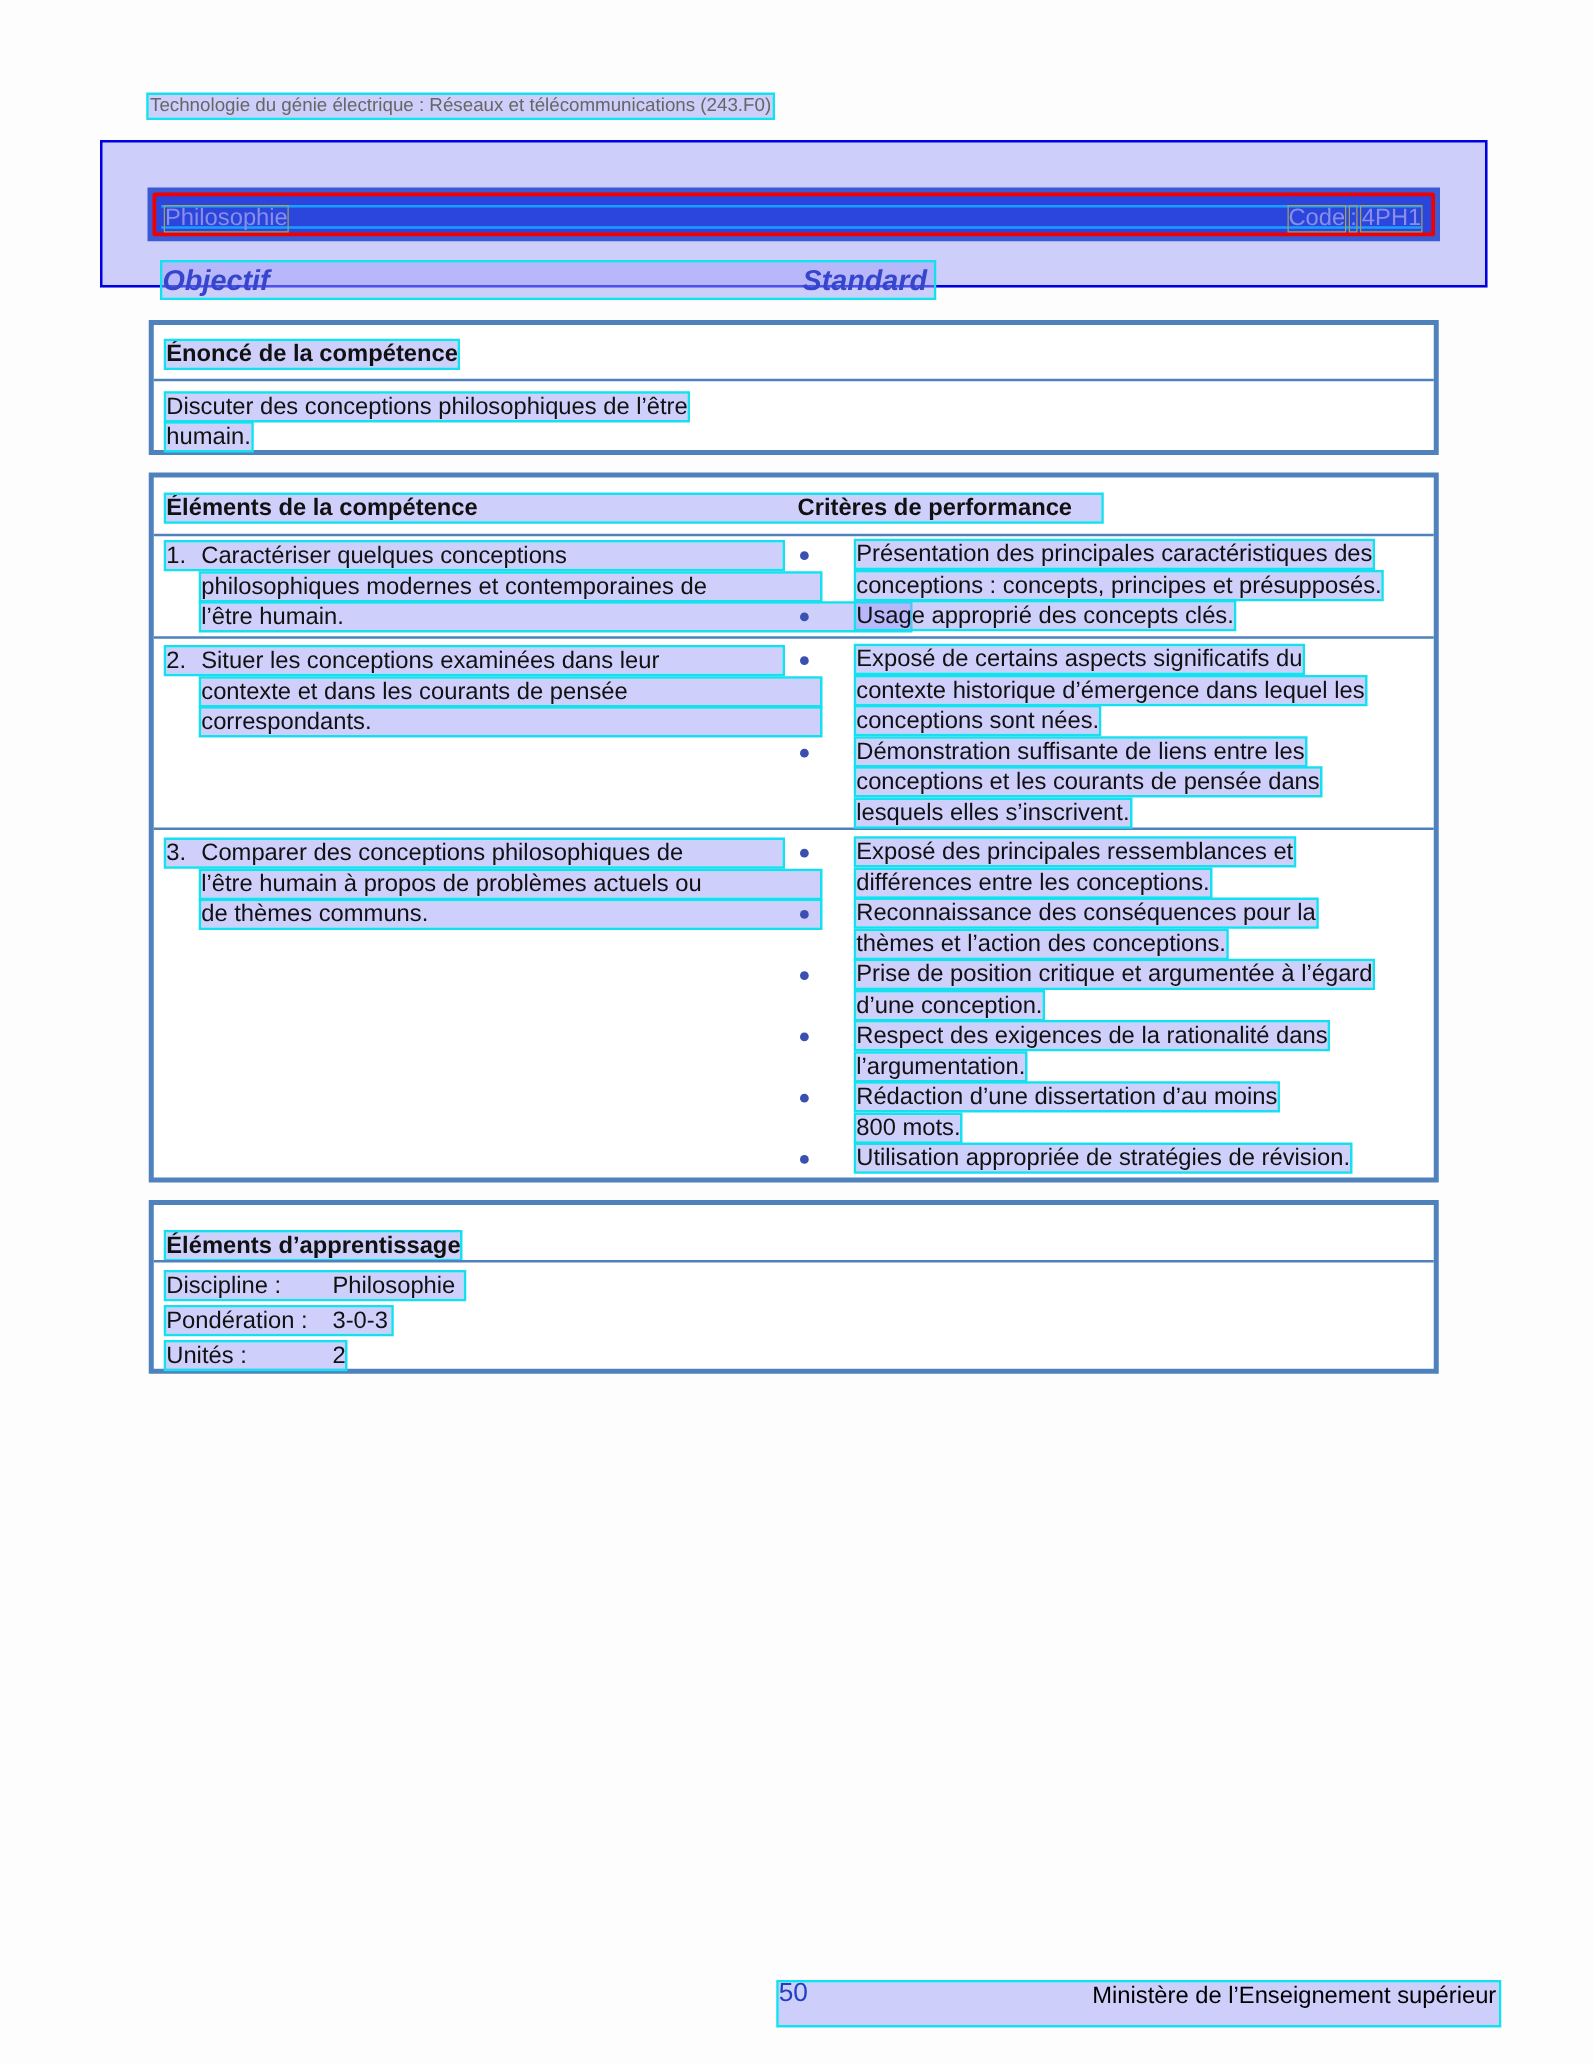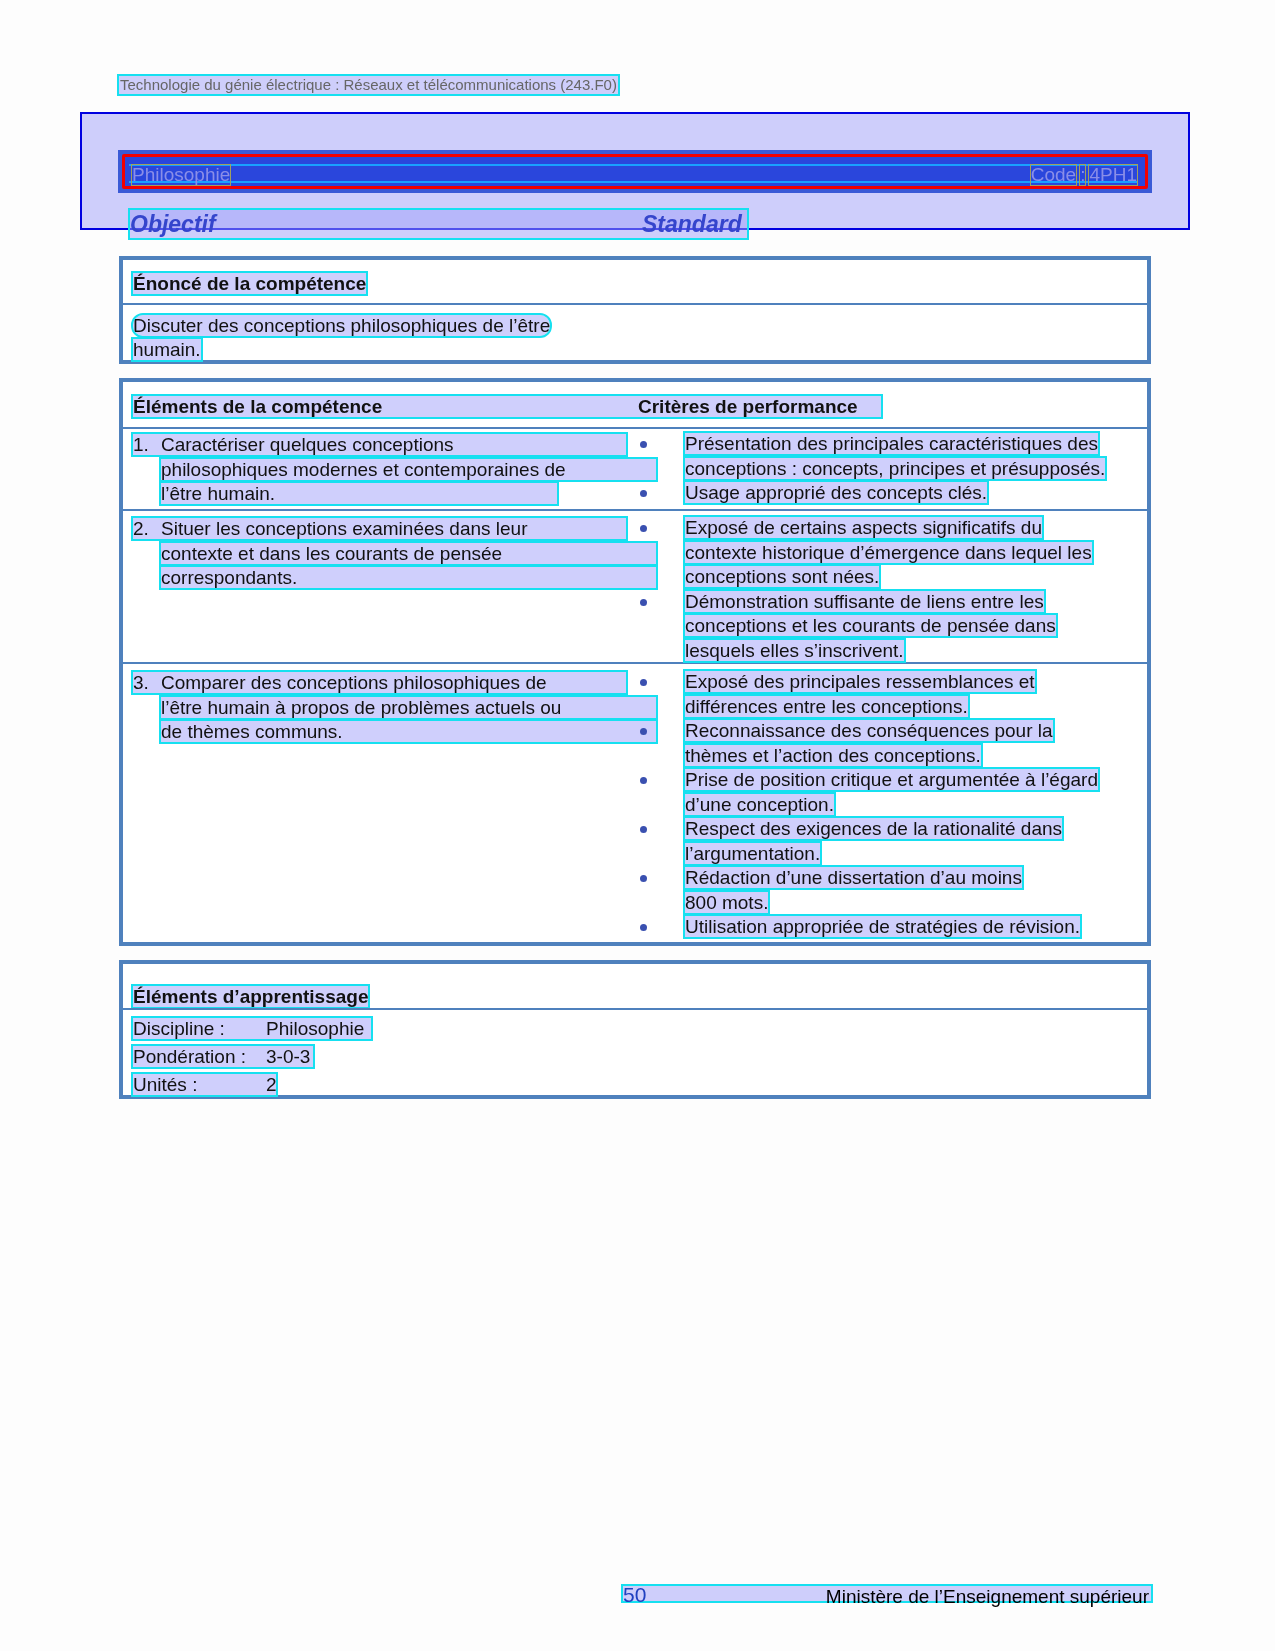--- a/index.html
+++ b/index.html
@@ -15,21 +15,21 @@
   #course-name { position:absolute; left:7px; top:8px; font-size:19px; color:#8a8ee8; line-height:20px; outline:1px solid #a0a060; }
   #code-group { position:absolute; right:8px; top:8px; font-size:19px; color:#8a8ee8; line-height:20px; display:flex; gap:4px; }
   #code-group span { outline:1px solid #a0a060; }
   #obj-std-row { left:130px; top:210px; width:617px; height:28px; font-size:23px; font-weight:bold; font-style:italic; color:#3545cc; line-height:28px; }
   #obj-std-row .std { position:absolute; left:512px; top:0; }
   .box { position:absolute; left:119px; width:1032px; border:4px solid #4f81bd; box-sizing:border-box; background:#fff; }
   .box .sec-head { font-weight:bold; font-size:19px; }
   .sep { position:absolute; left:0; right:0; border-top:2px solid #4f81bd; }
   .txt { position:absolute; font-size:19px; line-height:21px; white-space:nowrap; }
   .bullet { position:absolute; width:7px; height:7px; border-radius:50%; background:#3a50b0; }
-  #footer-row { left:623px; top:1586px; width:528px; height:15px; }
+  #footer-row { left:623px; top:1586px; width:528px; height:34px;padding-left:48px; }
   #footer-ministry { position:absolute; right:2px; top:0; font-size:19px; color:#000000; line-height:21px; }
 </style>
 </head>
 <body>
 
 <div id="running-head" class="abs hl">Technologie du génie électrique : Réseaux et télécommunications (243.F0)</div>
 
 <div id="objective-band" class="abs"></div>
 
 <div id="title-bar" class="abs">
@@ -45,36 +45,36 @@
 </div>
 
 <div id="obj-std-row" class="abs hl">
   <span>Objectif</span>
   <span class="std">Standard</span>
 </div>
 
 <div class="box" style="top:256px;height:108px;">
   <div class="txt sec-head hl" style="left:10px;top:13px;">Énoncé de la compétence</div>
   <div class="sep" style="top:43px;"></div>
-  <div class="txt hl" style="left:10px;top:55px;border-radius:10px;">Discuter des conceptions philosophiques de l’être</div>
+  <div class="txt hl" style="left:10px;top:55px;">Discuter des conceptions philosophiques de l’être</div>
   <div class="txt hl" style="left:10px;top:79px;">humain.</div>
 </div>
 
 <div class="box" id="elements-box" style="top:378px;height:568px;">
   <div class="txt sec-head hl" style="left:10px;top:14px;width:748px;">
     <span>Éléments de la compétence</span>
     <span style="position:absolute;left:505px;">Critères de performance</span>
   </div>
   <div class="sep" style="top:45px;"></div>
   <div id="rows-layer">
       <div class="sep" style="top: 127px;"></div>
       <div class="sep" style="top: 280px;"></div>
       <div class="txt hl" style="top: 52px; left: 10px; width: 493px;"><span>1.</span><span style="position: absolute; left: 28px;">Caractériser quelques conceptions</span></div>
       <div class="txt hl" style="top: 76.5px; left: 38px; width: 495px;">philosophiques modernes et contemporaines de</div>
-      <div class="txt hl" style="top: 101px; left: 38px; width: 396px;">l’être humain.</div>
+      <div class="txt hl" style="top: 101px; left: 38px; width: 567px;">l’être humain.</div>
       <div class="bullet" style="left: 517px; top: 59px;"></div>
       <div class="txt hl" style="left: 562px; top: 51px;">Présentation des principales caractéristiques des</div>
       <div class="txt hl" style="left: 562px; top: 75.5px;">conceptions : concepts, principes et présupposés.</div>
       <div class="bullet" style="left: 517px; top: 108px;"></div>
       <div class="txt hl" style="left: 562px; top: 100px;">Usage approprié des concepts clés.</div>
       <div class="txt hl" style="top: 136px; left: 10px; width: 493px;"><span>2.</span><span style="position: absolute; left: 28px;">Situer les conceptions examinées dans leur</span></div>
       <div class="txt hl" style="top: 160.5px; left: 38px; width: 495px;">contexte et dans les courants de pensée</div>
       <div class="txt hl" style="top: 185px; left: 38px; width: 495px;">correspondants.</div>
       <div class="bullet" style="left: 517px; top: 143px;"></div>
       <div class="txt hl" style="left: 562px; top: 135px;">Exposé de certains aspects significatifs du</div>

